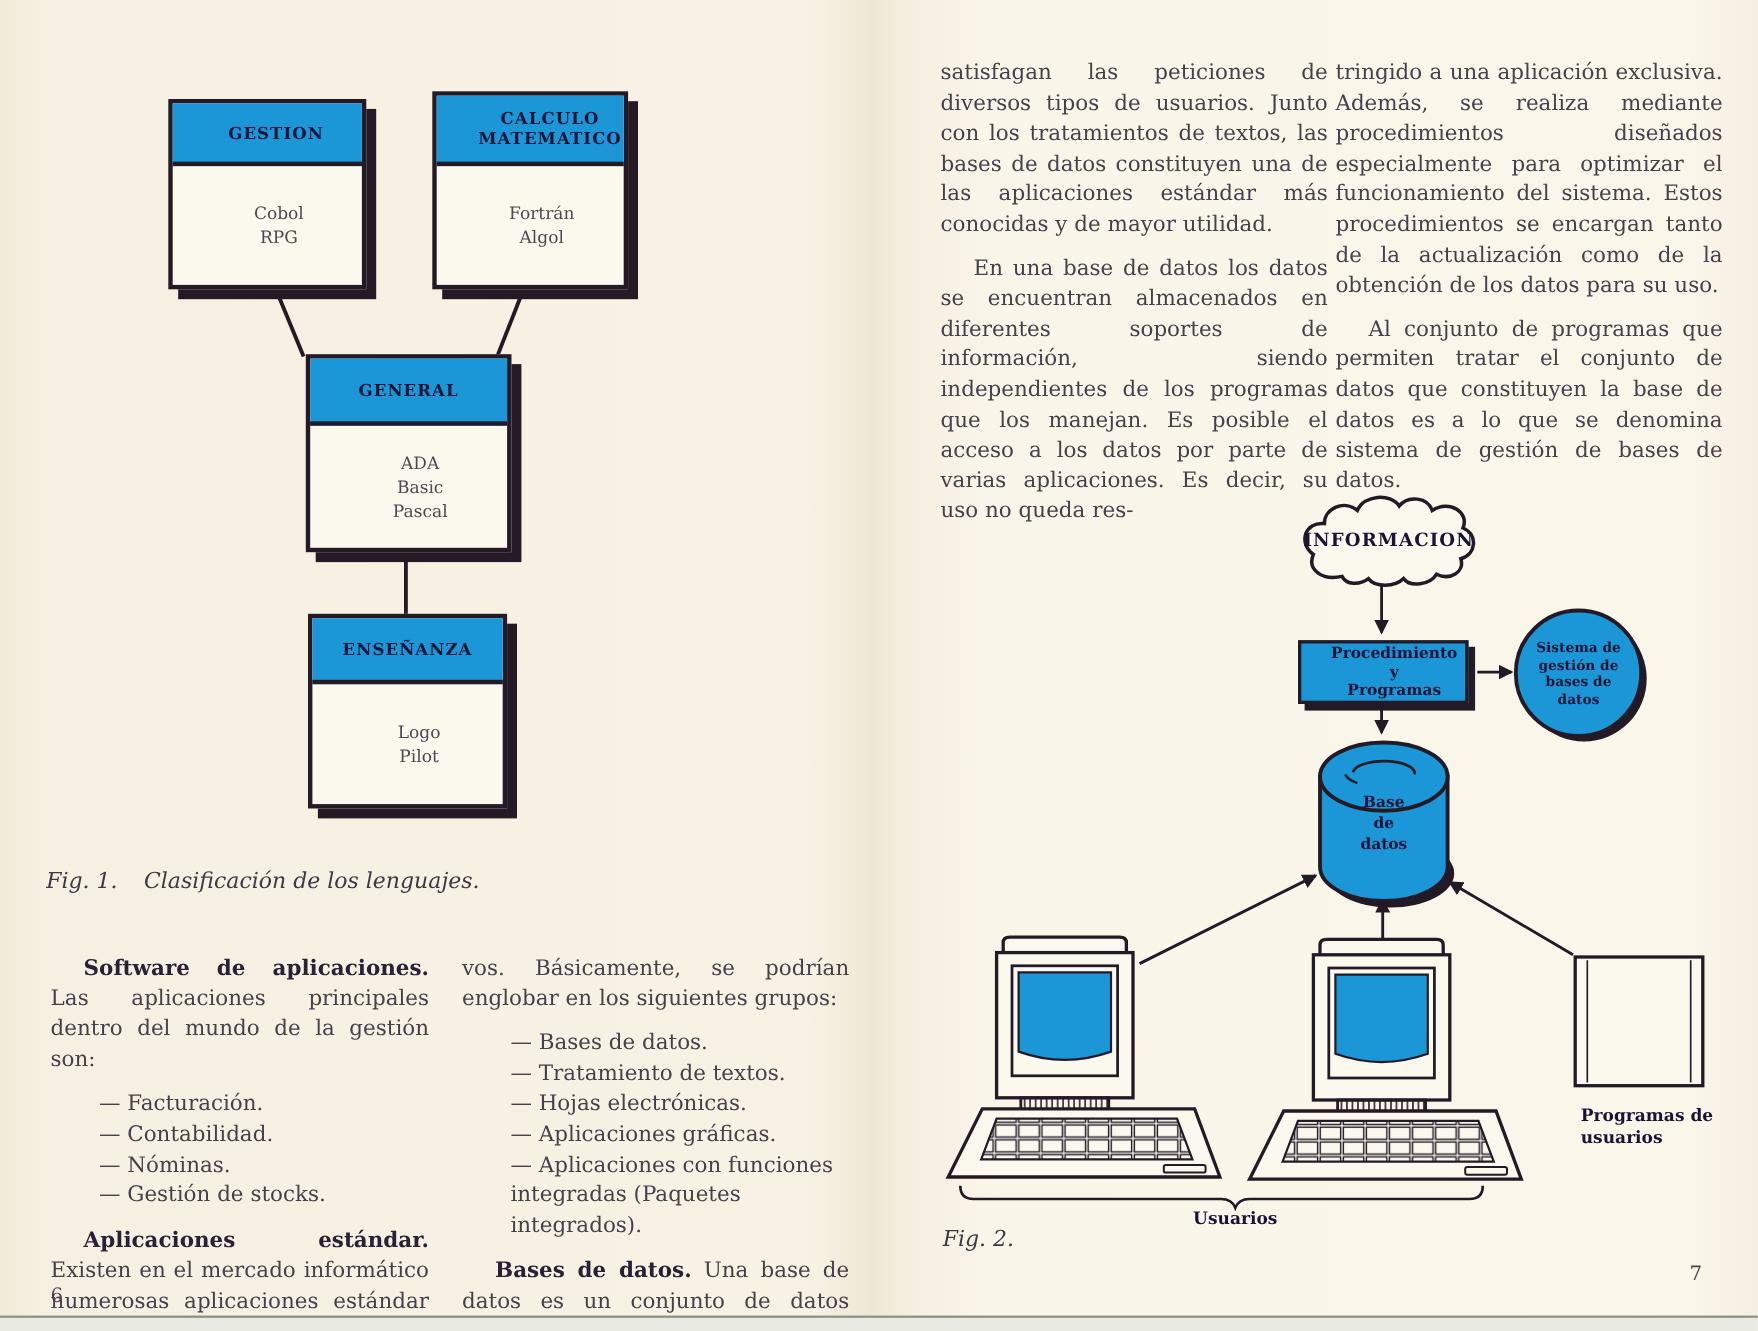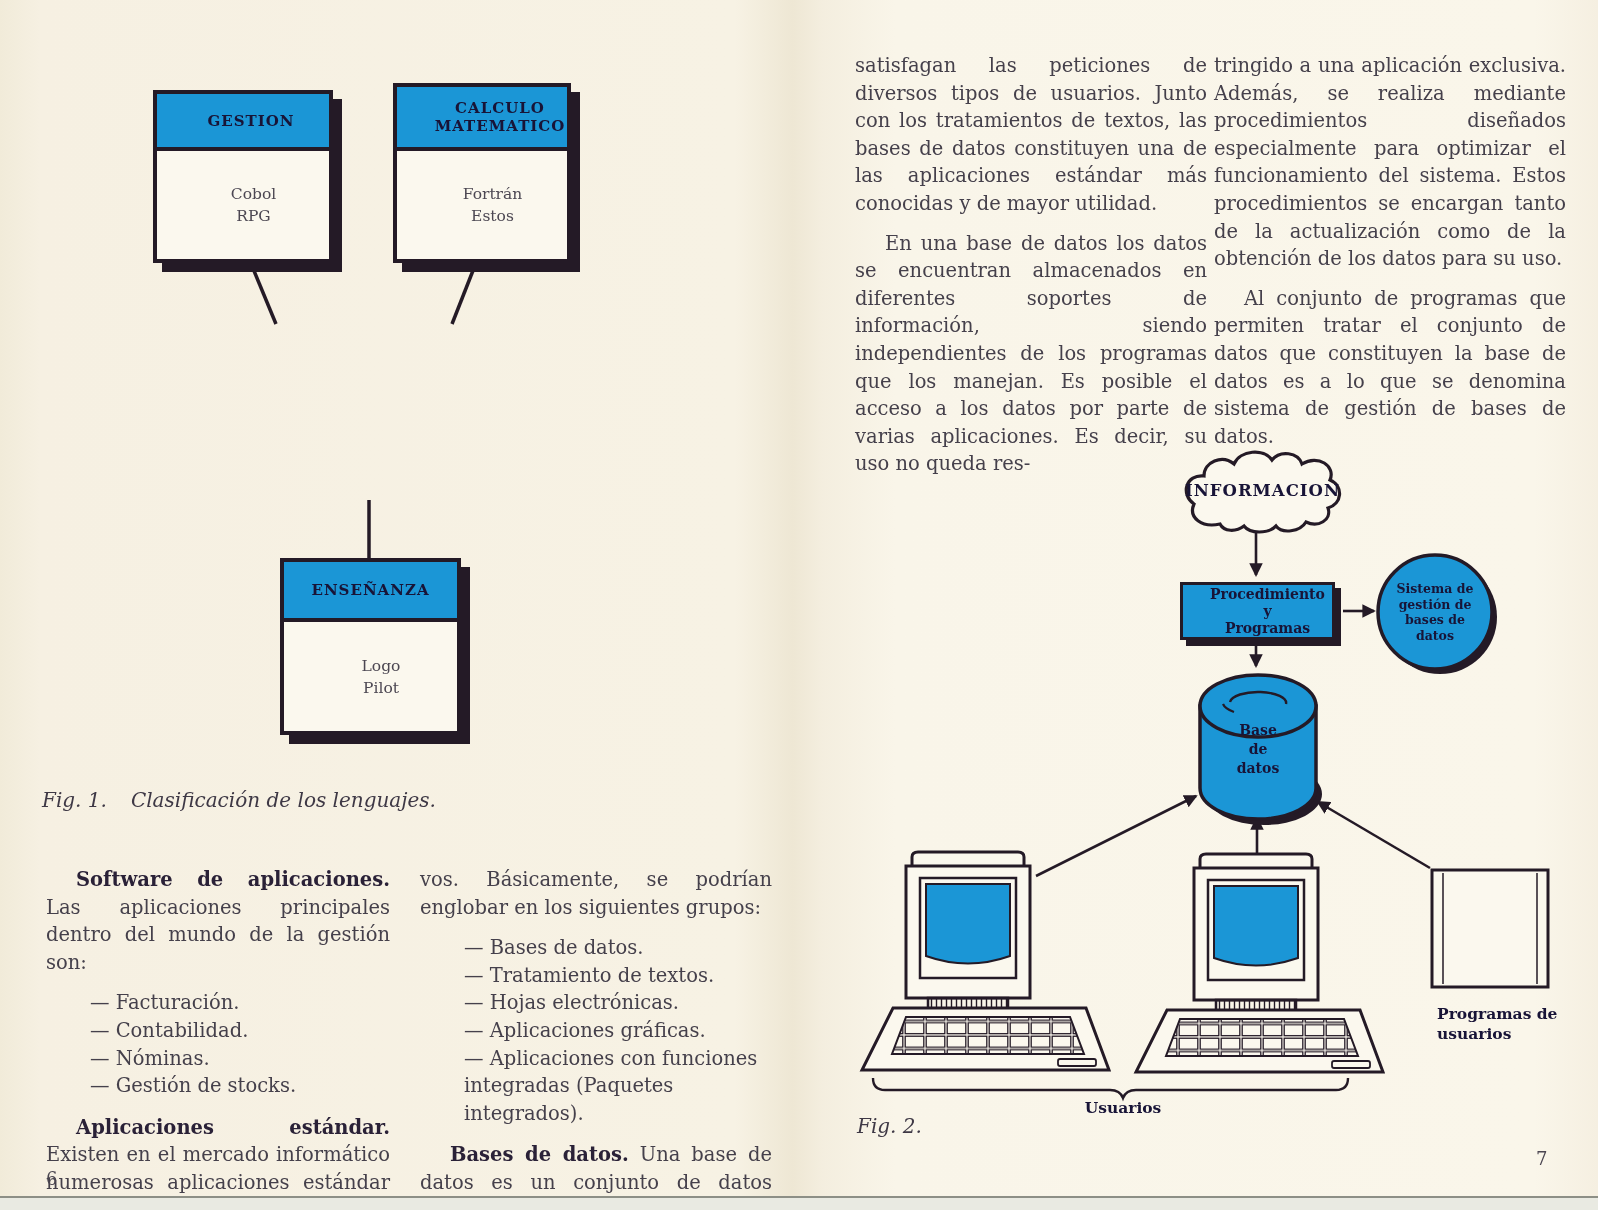--- a/index.html
+++ b/index.html
@@ -62,23 +62,29 @@
   <div class="dbox" style="left:153px;top:90px;width:180px;height:173px;">
     <div class="head" style="flex:0 0 53px;padding-left:16px;">GESTION</div>
     <div class="body">Cobol
 RPG</div>
   </div>
 
   <div class="dbox" style="left:393px;top:83px;width:178px;height:180px;">
     <div class="head" style="flex:0 0 60px;padding-left:36px;">CALCULO
 MATEMATICO</div>
     <div class="body">Fortrán
-Estos</div>
-  </div>
-
+Algol</div>
+  </div>
+
+  <div class="dbox" style="left:278px;top:322px;width:187px;height:180px;">
+    <div class="head" style="flex:0 0 57px;">GENERAL</div>
+    <div class="body">ADA
+Basic
+Pascal</div>
+  </div>
 
   <div class="dbox" style="left:280px;top:558px;width:181px;height:177px;">
     <div class="head" style="flex:0 0 56px;">ENSEÑANZA</div>
     <div class="body">Logo
 Pilot</div>
   </div>
 
   <div class="figcap" style="left:42px;top:788px;">
     <span class="cap-label">Fig. 1.</span><span>Clasificación de los lenguajes.</span>
   </div>

